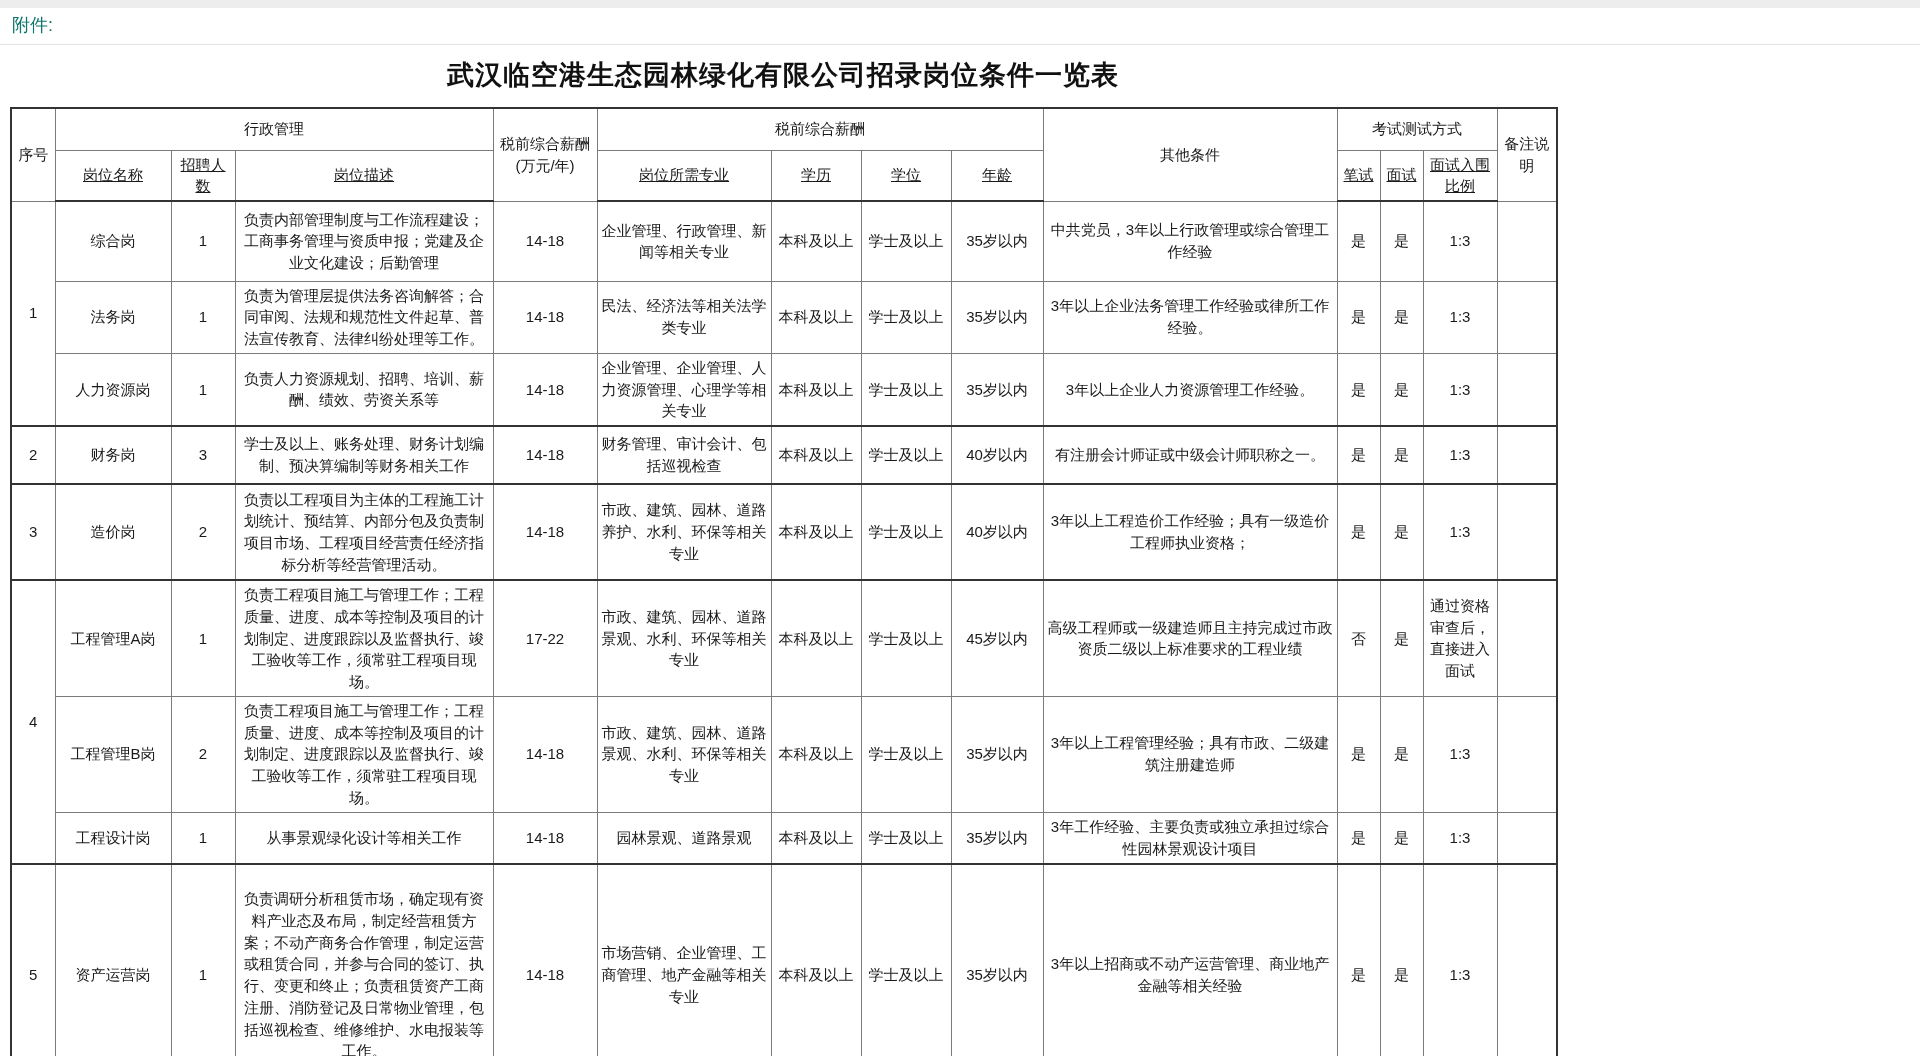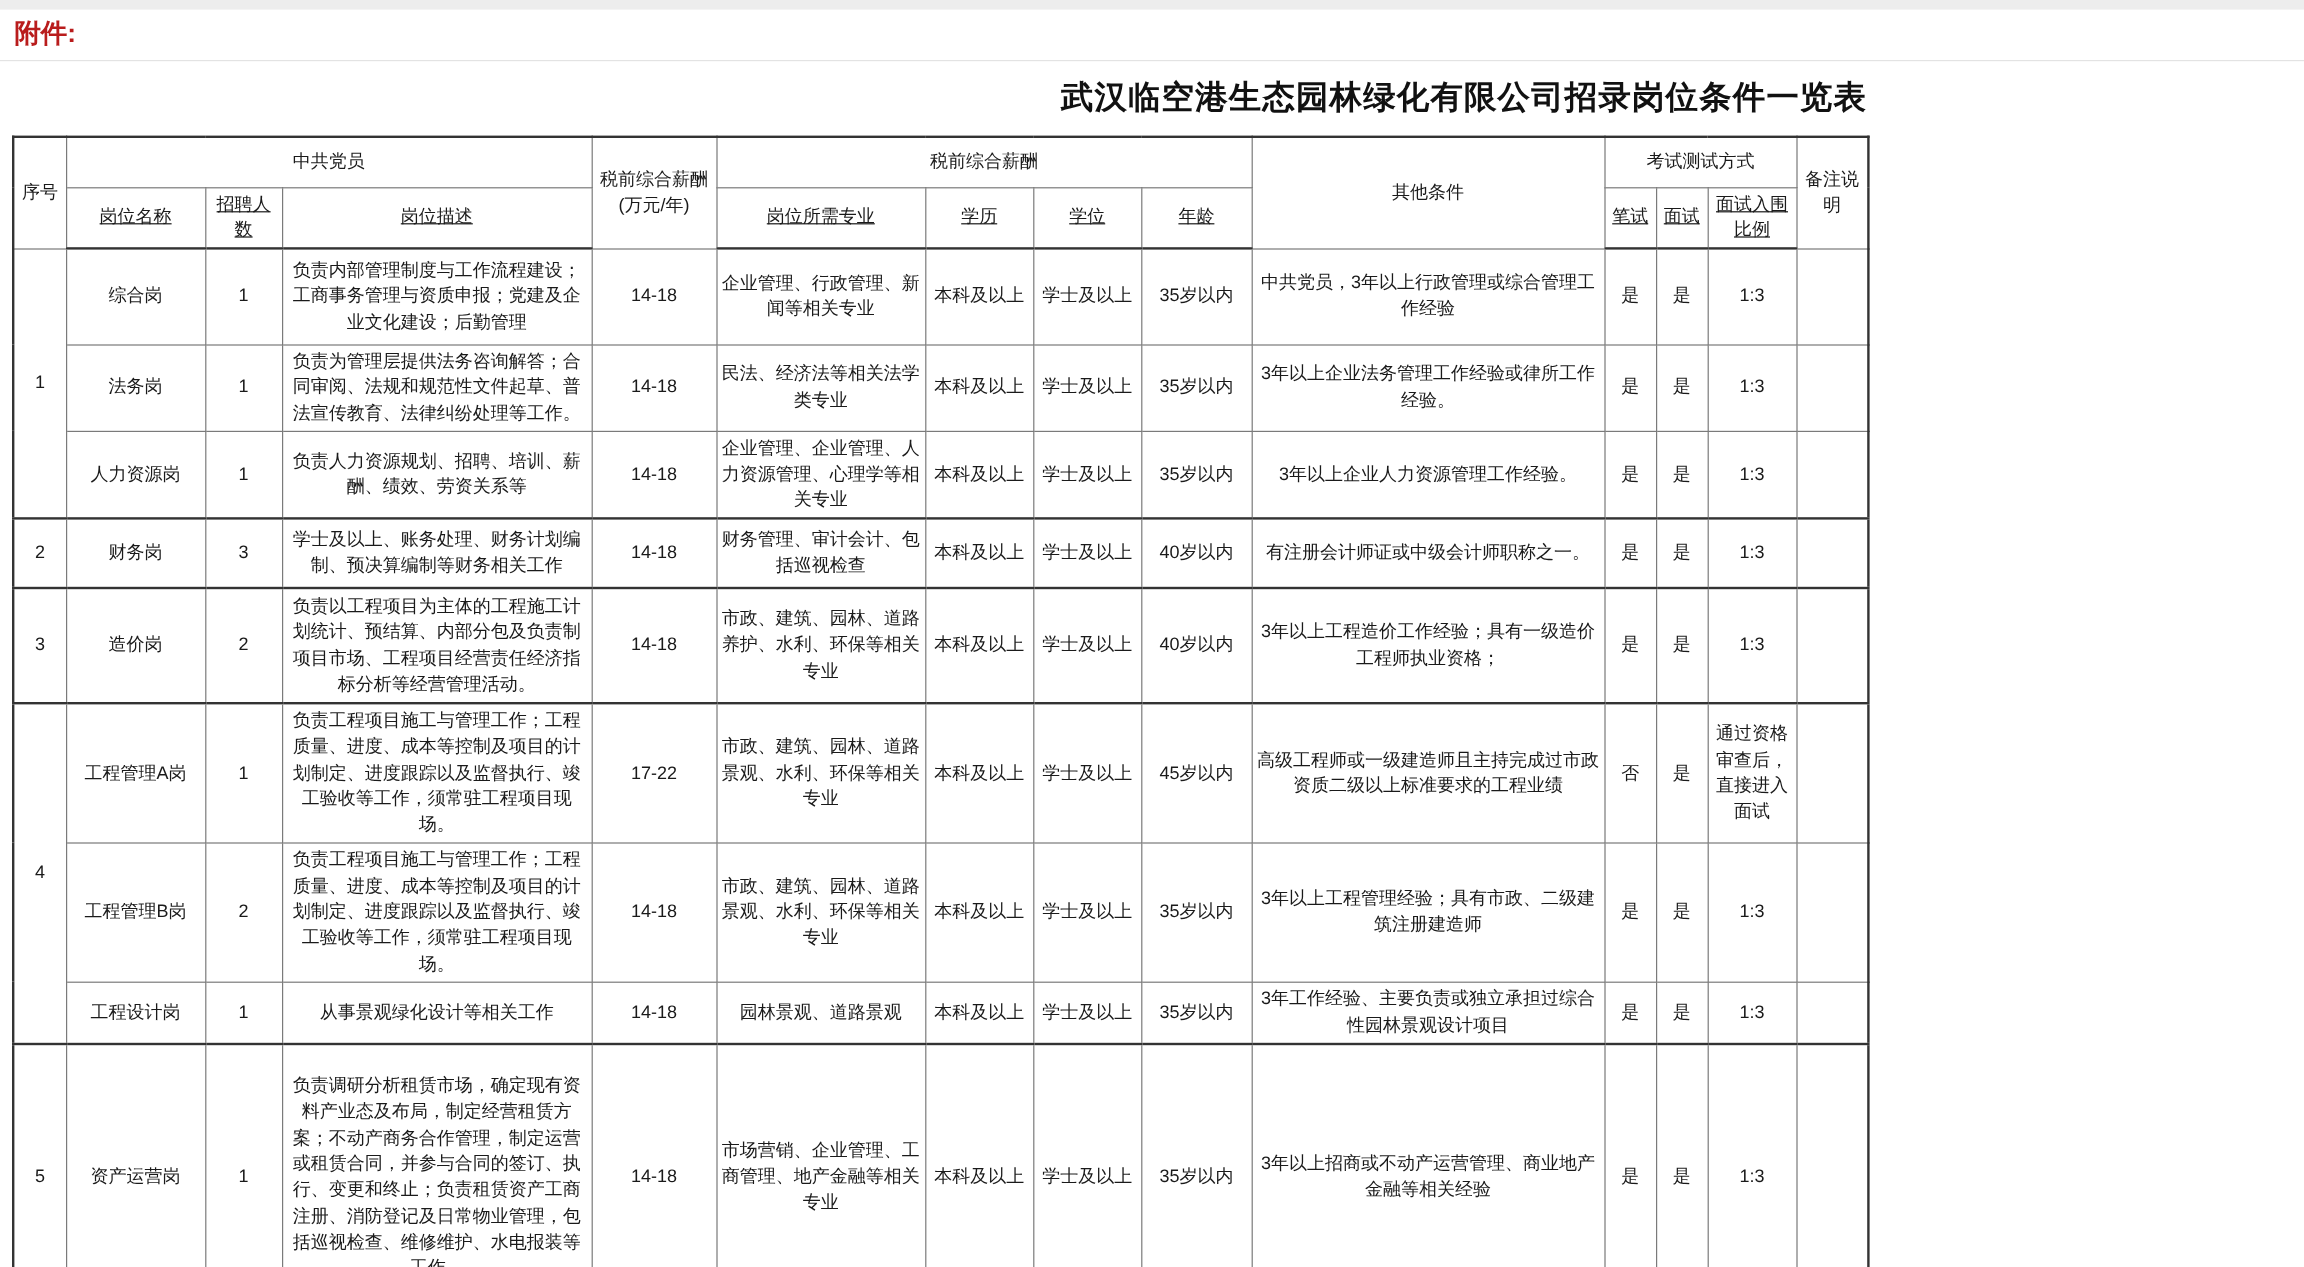--- a/index.html
+++ b/index.html
@@ -16,26 +16,26 @@
   }
   .top-strip {
     height: 8px; width: 100%;
     background: #ededed;
   }
   .attach-row {
     padding: 5px 0 7px 12px;
     border-bottom: 1px solid #e3e3e3;
   }
   .attach-label {
-    font-size: 22px; font-weight: 700; color: #b91c1c;
+    font-size: 18px; font-weight: 400; color: #0f766e;
   }
   .title-row {
     width: 1546px; margin-left: 10px;
     padding: 12px 0 14px 0;
-    text-align: right;
+    text-align: center;
   }
   .doc-title {
     font-size: 27px; font-weight: 700; color: #111;
     letter-spacing: 1px;
   }
   table.grid {
     border-collapse: collapse;
     table-layout: fixed;
     width: 1546px;
     margin-left: 10px;
@@ -99,21 +99,21 @@
       <col style="width:92px">
         <col style="width:294px">
         <col style="width:43px">
         <col style="width:43px">
       <col style="width:74px">
         <col style="width:60px">
     </colgroup>
     <thead>
       <tr class="h1">
         <th rowspan="2">序号</th>
-        <th colspan="3">中共党员</th>
+        <th colspan="3">行政管理</th>
         <th rowspan="2">
           <div>税前综合薪酬</div>
           <div>(万元/年)</div>
         </th>
         <th colspan="4">税前综合薪酬</th>
         <th rowspan="2">其他条件</th>
         <th colspan="3">考试测试方式</th>
         <th rowspan="2">备注说明</th>
       </tr>
       <tr class="h2">

